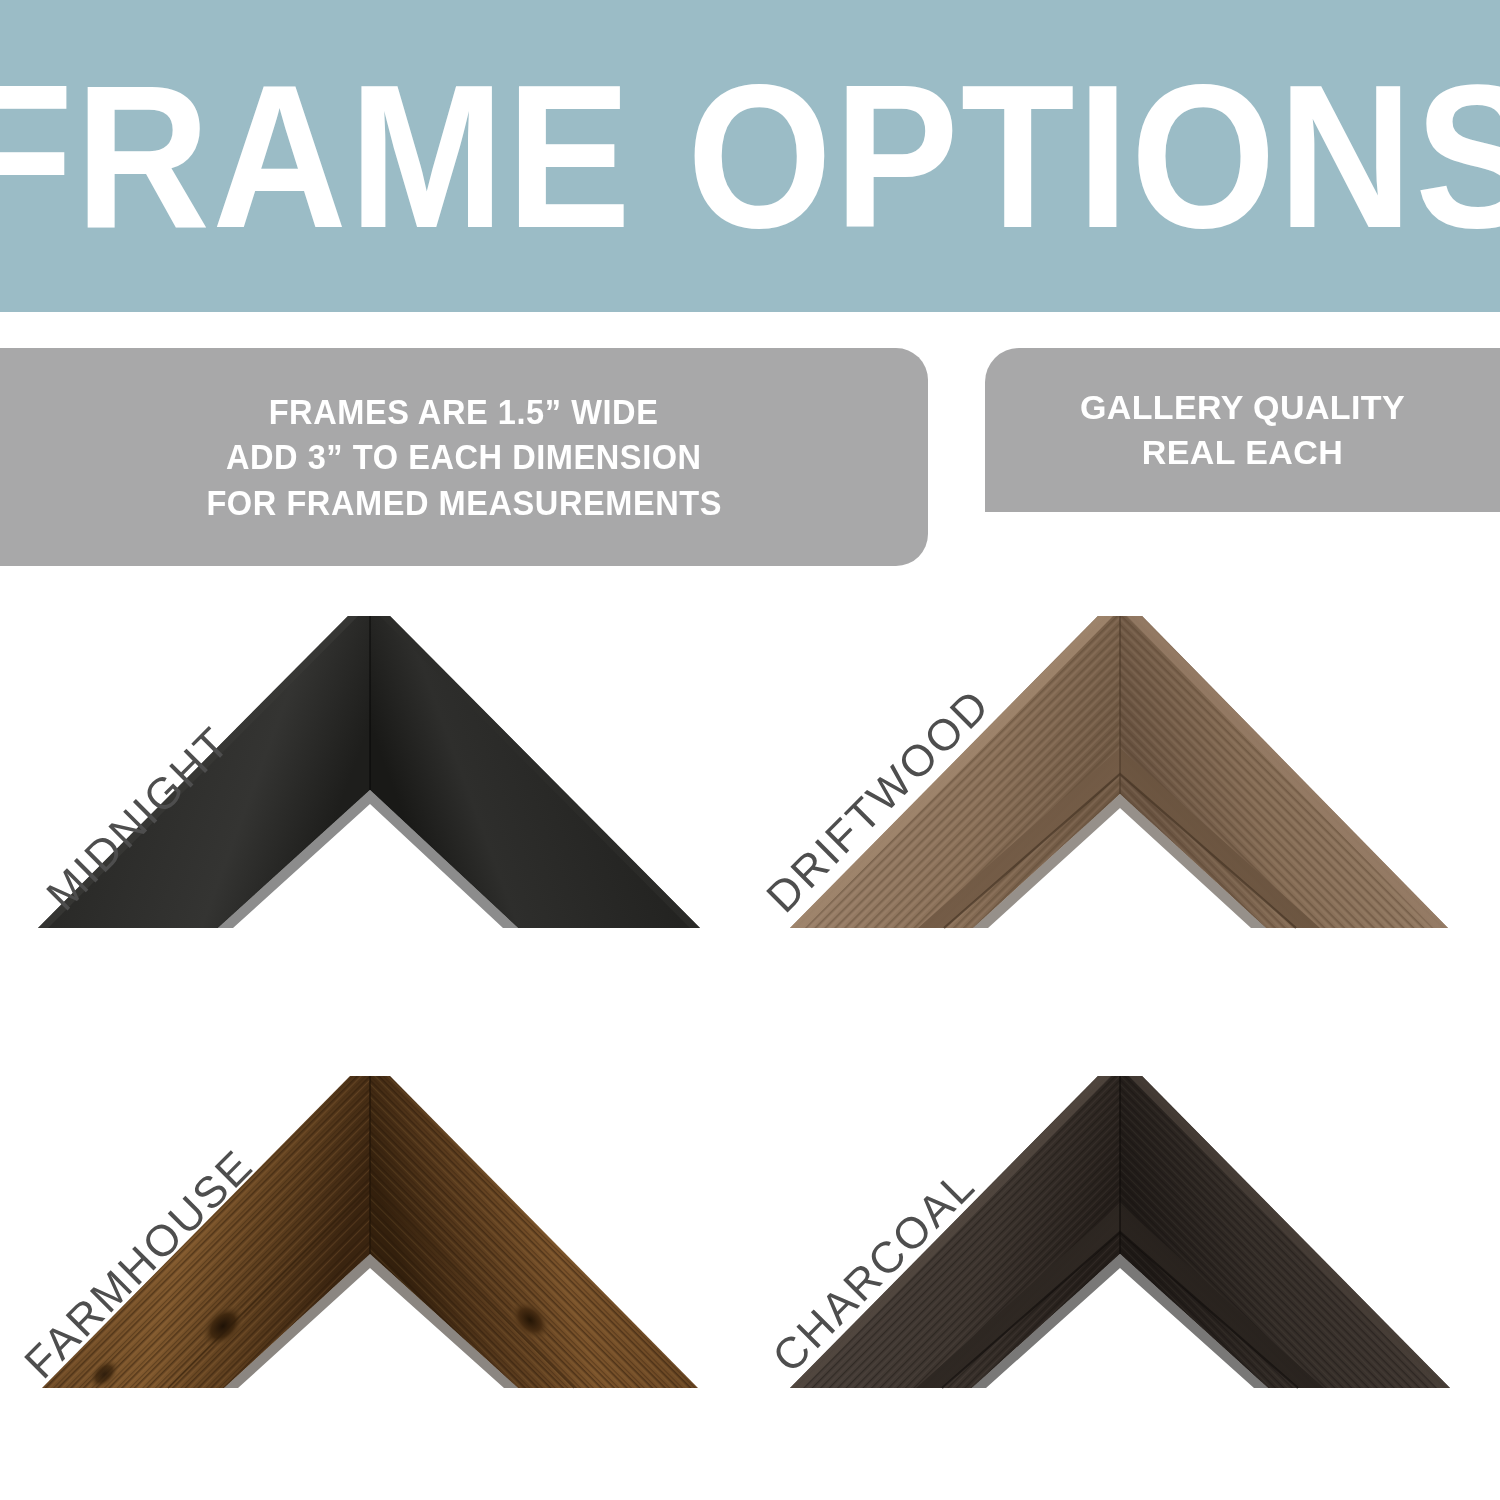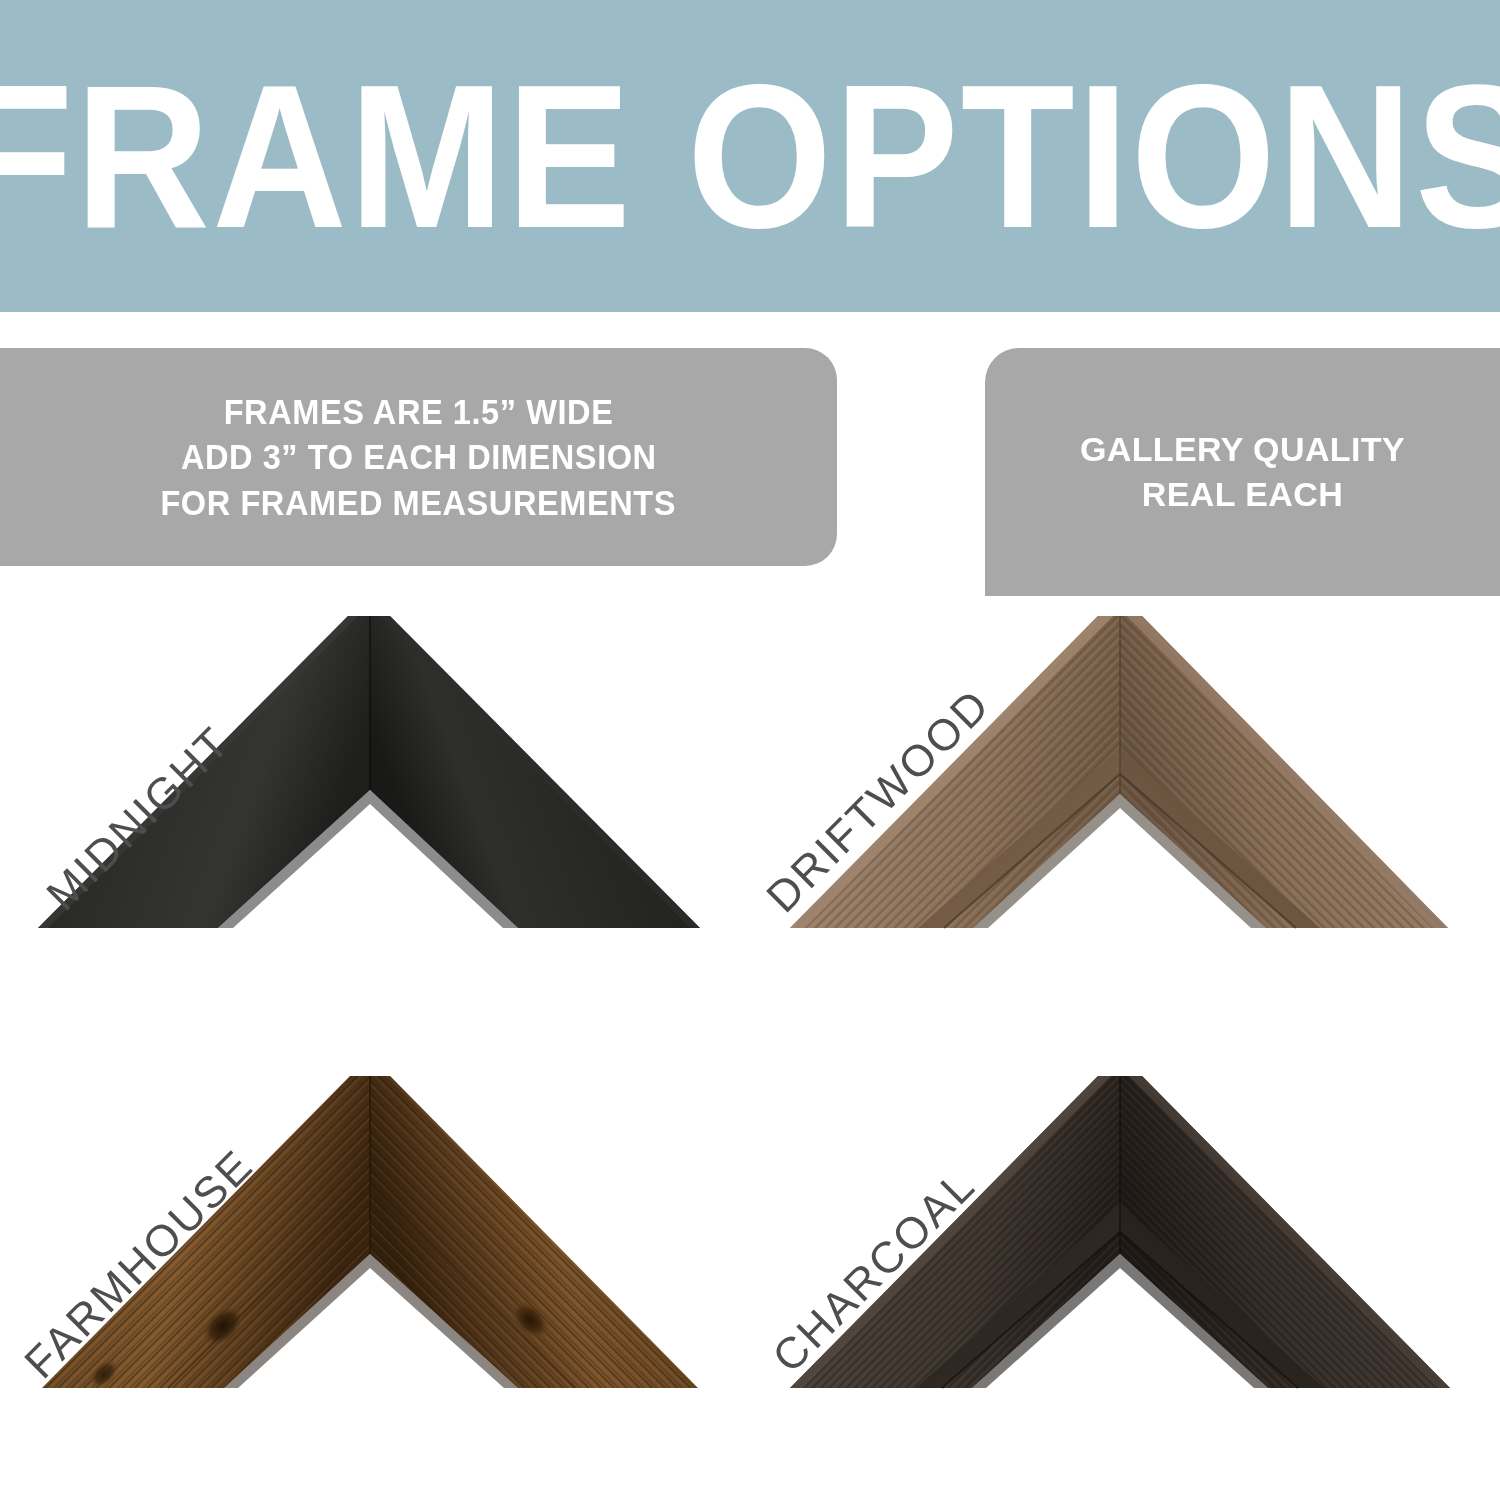--- a/index.html
+++ b/index.html
@@ -46,26 +46,26 @@
     background:#a8a8a9;
     display:flex;
     flex-direction:column;
     align-items:center;
     justify-content:center;
     color:#ffffff;
     text-align:center;
   }
   .banner-left {
     left:0; top:348px;
-    width:837px; height:218px;
+    width:928px; height:218px;
     border-radius:0 32px 32px 0;
   }
   .banner-right {
     left:985px; top:348px;
-    width:515px; height:248px;
+    width:515px; height:164px;
     border-radius:34px 0 0 0;
   }
   .banner-left .line {
     font-size:35px;
     font-weight:bold;
     letter-spacing:0.6px;
     line-height:1.29;
     transform:scaleX(0.93);
     white-space:nowrap;
   }

